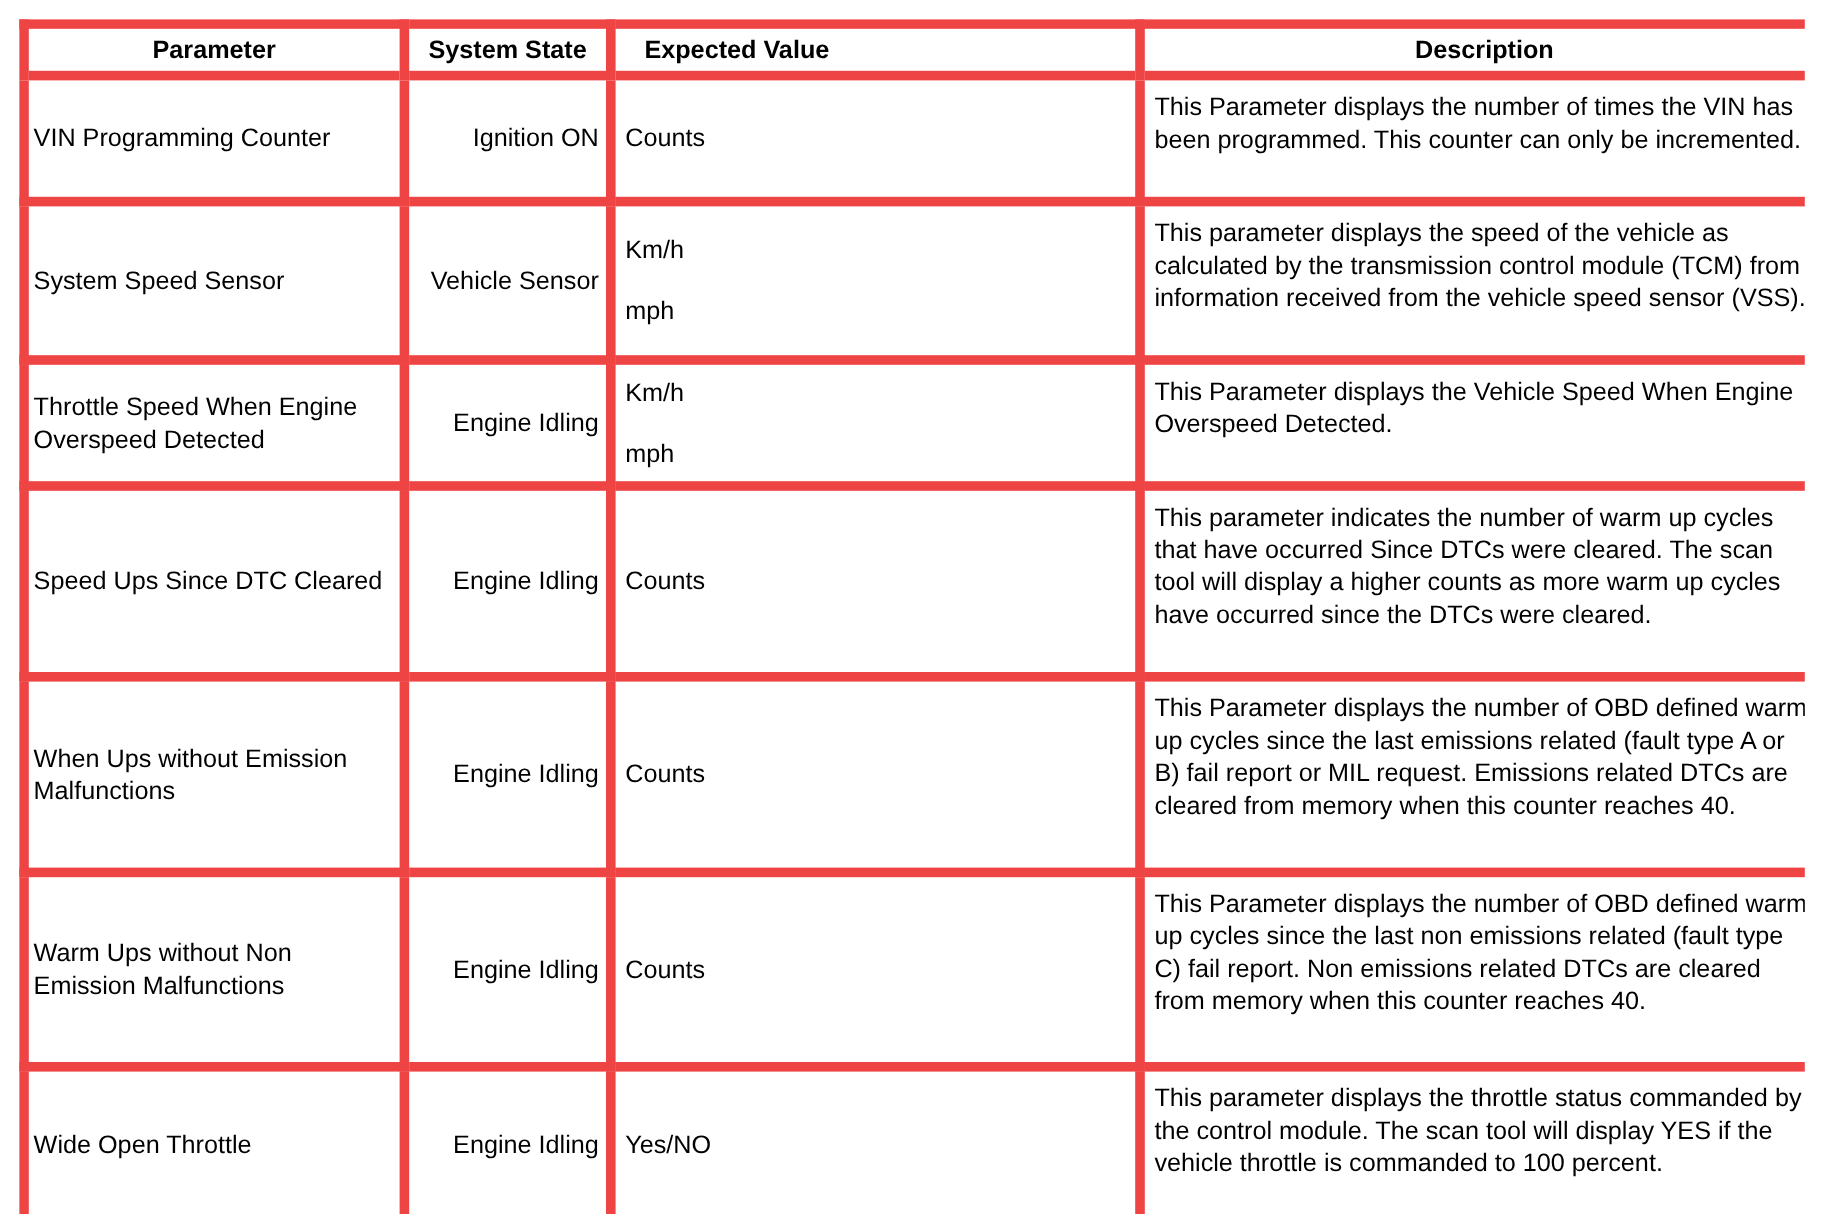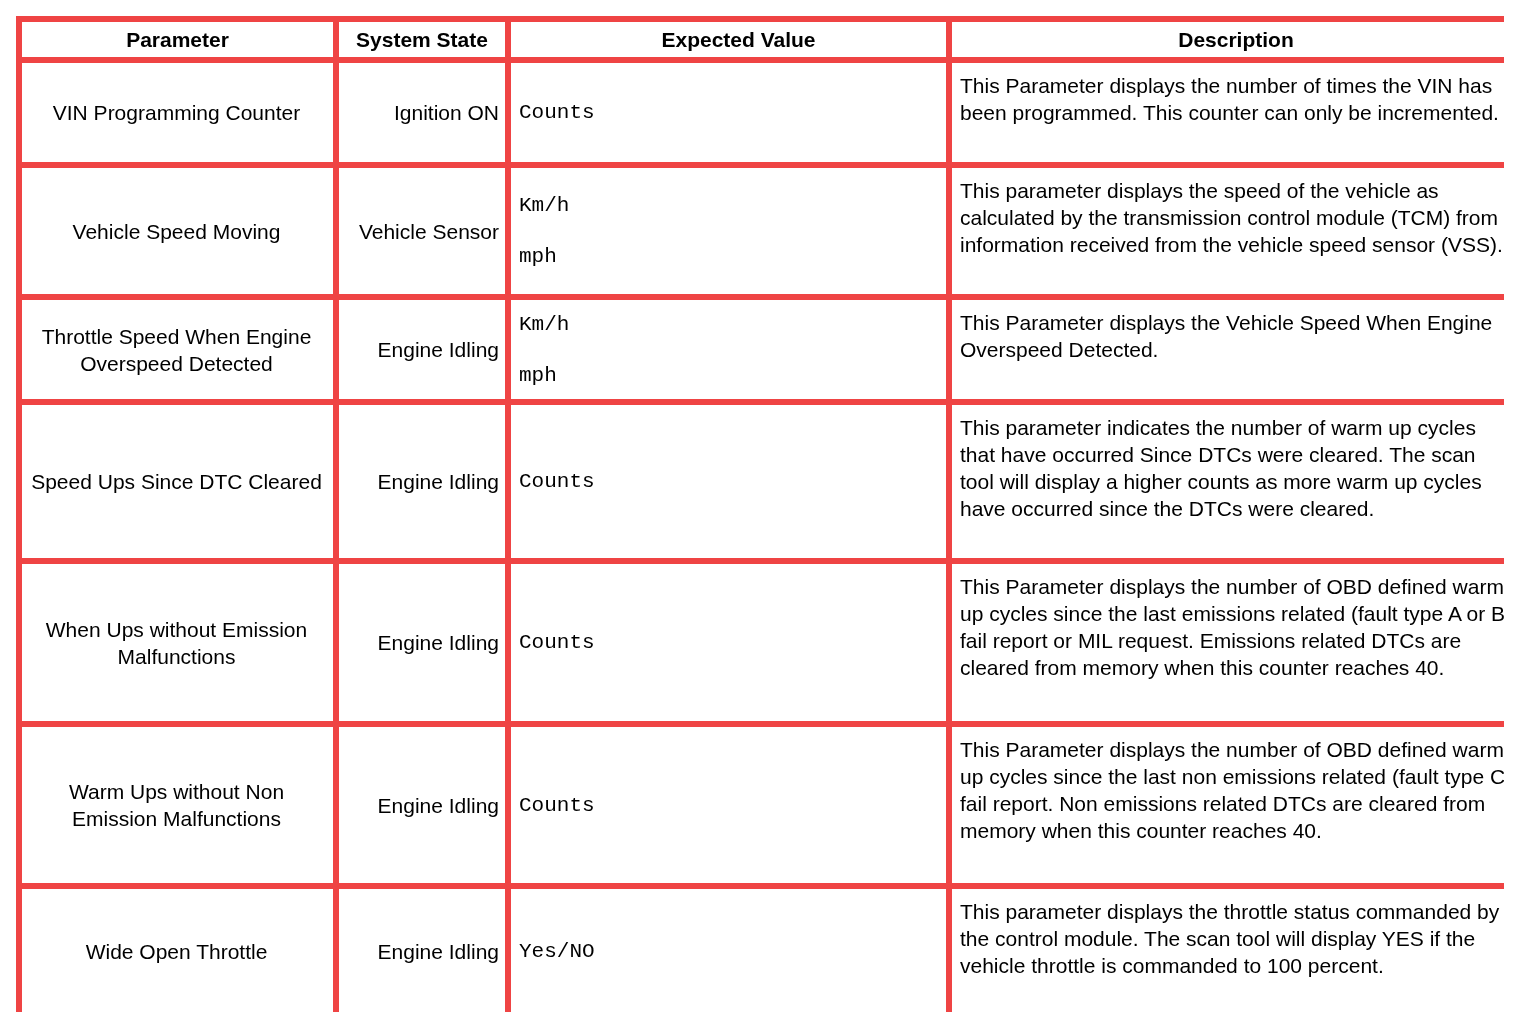--- a/index.html
+++ b/index.html
@@ -14,52 +14,51 @@
     table-layout: fixed;
     width: 1504px;
     border: 5px solid #000000;
   }
   col.c-param { width: 317px; }
   col.c-state { width: 172px; }
   col.c-ev    { width: 441px; }
   col.c-desc  { width: 574px; }
 
   th, td {
-    border: 6px solid #ef4444;
+    border: 8px solid #ef4444;
     font-size: 21px;
     line-height: 27px;
     overflow: hidden;
   }
   thead tr { height: 39px; }
   thead th {
     border-bottom: 4px solid #000000;
     font-weight: bold;
     text-align: center;
     vertical-align: middle;
     padding: 4px 4px;
   }
   thead th.h-ev {
-    text-align: center;
+    text-align: left;
     padding-left: 24px;
   }
   td.cell-param {
     vertical-align: middle;
-    text-align: center;
+    text-align: left;
     padding: 8px 6px 8px 4px;
   }
   td.cell-state {
     vertical-align: middle;
     text-align: right;
     padding: 8px 6px 8px 7px;
   }
   td.cell-ev {
     vertical-align: middle;
     text-align: left;
     padding: 8px 6px 8px 8px;
-    font-family: Liberation Mono, monospace;
   }
   td.cell-desc {
     vertical-align: top;
     text-align: left;
     padding: 9px 6px 9px 8px;
   }
   .ev-line + .ev-line { margin-top: 24px; }
 
   tbody tr:nth-child(1) { height: 105px; }
   tbody tr:nth-child(2) { height: 132px; }
@@ -90,21 +89,21 @@
   <tbody>
     <tr>
       <td class="cell-param">VIN Programming Counter</td>
       <td class="cell-state">Ignition ON</td>
       <td class="cell-ev">
         <div class="ev-line">Counts</div>
       </td>
       <td class="cell-desc">This Parameter displays the number of times the VIN has been programmed. This counter can only be incremented.</td>
     </tr>
     <tr>
-      <td class="cell-param">Vehicle Speed Moving</td>
+      <td class="cell-param">System Speed Sensor</td>
       <td class="cell-state">Vehicle Sensor</td>
       <td class="cell-ev">
         <div class="ev-line">Km/h</div>
         <div class="ev-line">mph</div>
       </td>
       <td class="cell-desc">This parameter displays the speed of the vehicle as calculated by the transmission control module (TCM) from information received from the vehicle speed sensor (VSS).</td>
     </tr>
     <tr>
       <td class="cell-param">Throttle Speed When Engine Overspeed Detected</td>
       <td class="cell-state">Engine Idling</td>

